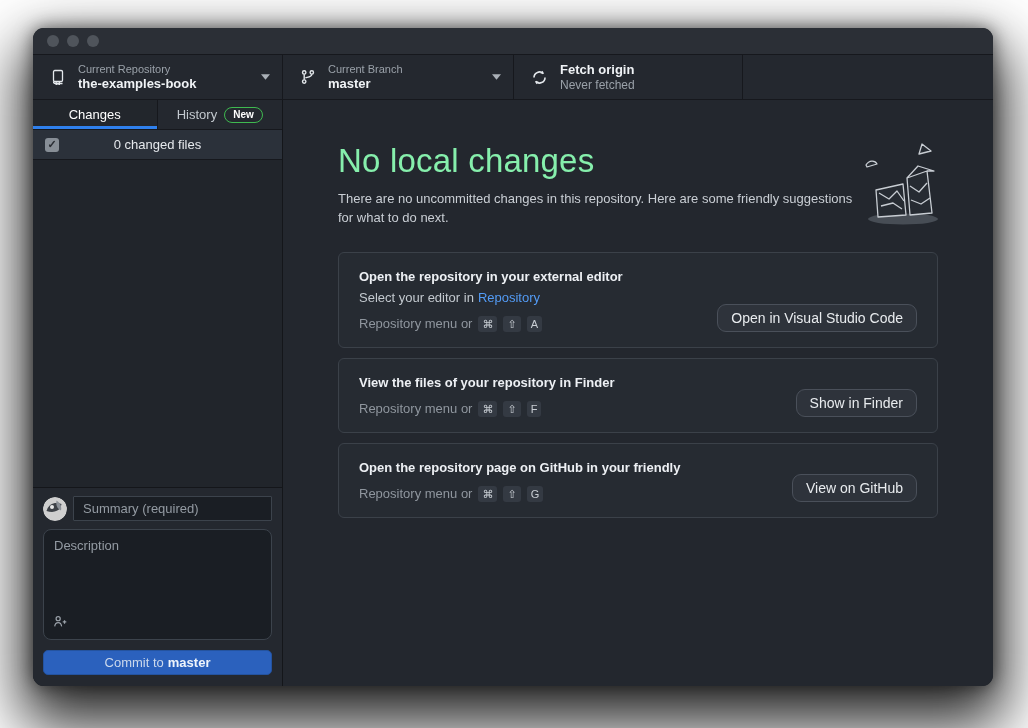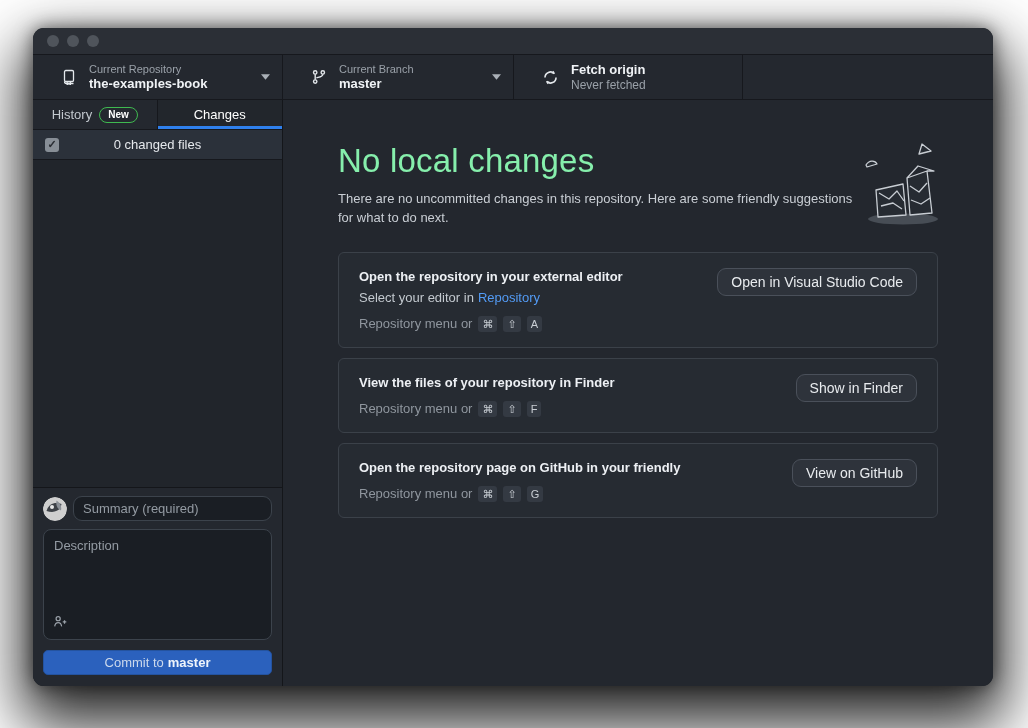--- a/index.html
+++ b/index.html
@@ -13,21 +13,21 @@
 
   
   .titlebar { height:26px; background:#2b2f36; flex:0 0 auto;
     display:flex; align-items:center; padding-left:14px; }
   .dot { width:12px; height:12px; border-radius:50%; background:#4f545b; margin-right:8px; }
 
   
   .toolbar { height:46px; flex:0 0 auto; background:#24282f;
     border-top:1px solid #16181d; border-bottom:1px solid #16181d;
     display:flex; }
-  .tb-section { display:flex; align-items:center; padding:0 12px 0 28px;
+  .tb-section { display:flex; align-items:center; padding:0 12px 0 17px;
     border-right:1px solid #16181d; position:relative; }
   .tb-section.repo { width:250px; }
   .tb-section.branch { width:231px; }
   .tb-section.fetch { width:229px; }
   .tb-section.blank { flex:1; border-right:none; }
   .tb-icon { color:#e4e8ec; margin-right:12px; display:flex; align-items:center; }
   .tb-text { flex:1; min-width:0; }
   .tb-label { font-size:11px; color:#9aa1a9; line-height:14px; }
   .tb-value { font-size:13px; font-weight:bold; color:#f0f3f6; line-height:16px;
     white-space:nowrap; overflow:hidden; }
@@ -61,21 +61,21 @@
   .changed-label { font-size:13px; color:#e6e9ed; }
 
   .file-list { flex:1; background:#21252b; }
 
   .commit-form { flex:0 0 auto; background:#24282f; border-top:1px solid #14161a;
     padding:8px 10px 11px; }
   .summary-row { display:flex; align-items:center; }
   .avatar { width:24px; height:24px; border-radius:50%; overflow:hidden;
     flex:0 0 auto; margin-right:6px; }
   .summary-input { flex:1; height:25px; background:#1a1e24; border:1px solid #3c434c;
-    border-radius:9px; color:#e6e9ec; font-size:13px; padding:0 9px;
+    border-radius:1px; color:#e6e9ec; font-size:13px; padding:0 9px;
     font-family:"Liberation Sans", sans-serif; outline:none; }
   .summary-input::placeholder { color:#949ba3; }
   .desc-box { margin-top:8px; height:111px; background:#1a1e24;
     border:1px solid #3c434c; border-radius:8px; position:relative; }
   .desc-input { width:100%; height:78px; background:transparent; border:none;
     resize:none; outline:none; color:#e6e9ec; font-size:13px; padding:8px 10px;
     font-family:"Liberation Sans", sans-serif; }
   .desc-input::placeholder { color:#949ba3; }
   .coauthor-btn { position:absolute; left:9px; bottom:7px; color:#9aa1a9;
     background:none; border:none; cursor:pointer; display:flex; }
@@ -87,21 +87,21 @@
 
   
   .main { flex:1; background:#23272e; position:relative; padding:42px 38px 0 55px; }
   .main-title { font-size:33px; font-weight:400; color:#86efac; letter-spacing:.2px; }
   .main-sub { margin-top:10px; max-width:515px; font-size:13px; line-height:1.45;
     color:#c9ced4; }
   .illustration { position:absolute; top:36px; right:44px; }
 
   .cards { width:600px; margin-top:24px; }
   .card { background:#262b32; border:1px solid #3b4149; border-radius:6px;
-    padding:15px 20px; margin-bottom:10px; display:flex; align-items:flex-start; }
+    padding:15px 20px; margin-bottom:10px; display:flex; align-items:flex-end; }
   .card-text { flex:1; min-width:0; }
   .card-title { font-size:13px; font-weight:bold; color:#edf0f4; line-height:18px; }
   .card-line2 { font-size:13px; color:#c3c9cf; margin-top:3px; line-height:18px; }
   .card-link { color:#539bf5; text-decoration:none; margin-left:4px; cursor:pointer; }
   .shortcut-row { margin-top:9px; font-size:13px; color:#8f969e;
     display:flex; align-items:center; }
   kbd { display:inline-block; min-width:14px; padding:2px 4px; margin-left:6px;
     background:#343a43; border-radius:3px; color:#c9ced4; font-size:11px;
     line-height:12px; text-align:center;
     font-family:"Liberation Sans", sans-serif; }
@@ -179,26 +179,26 @@
     </div>
 
     <div class="tb-section blank"></div>
   </div>
 
   <div class="content">
 
     <div class="sidebar">
 
       <div class="tabs">
+        <div class="tab active">
+          <span>Changes</span>
+        </div>
         <div class="tab">
           <span>History</span>
           <span class="badge">New</span>
-        </div>
-        <div class="tab active">
-          <span>Changes</span>
         </div>
       </div>
 
       <div class="changed-row">
         <span class="checkbox">✓</span>
         <span class="changed-label">0 changed files</span>
       </div>
 
       <div class="file-list"></div>
 

